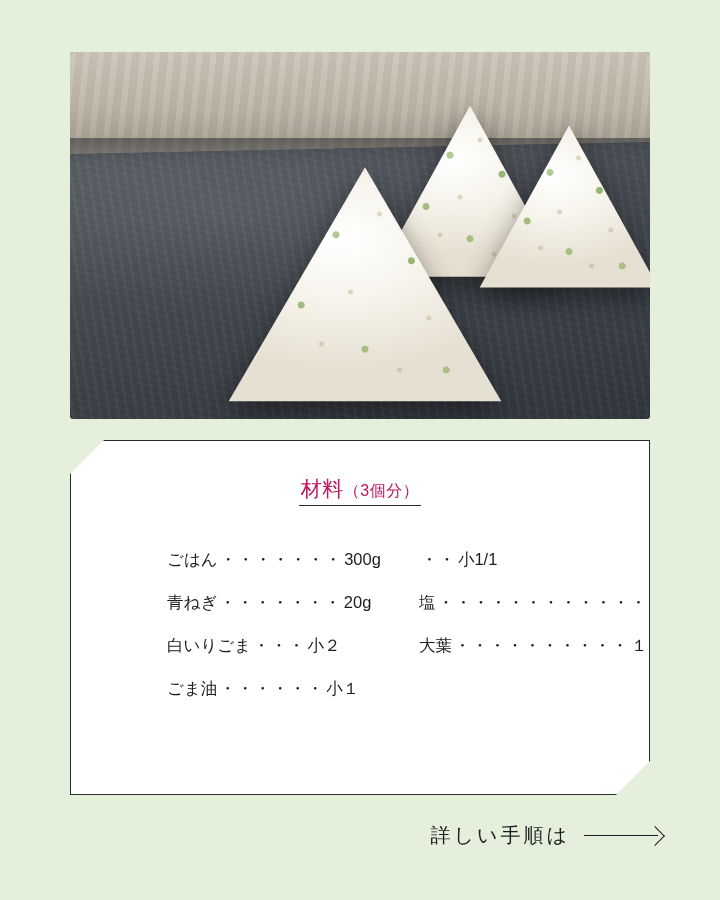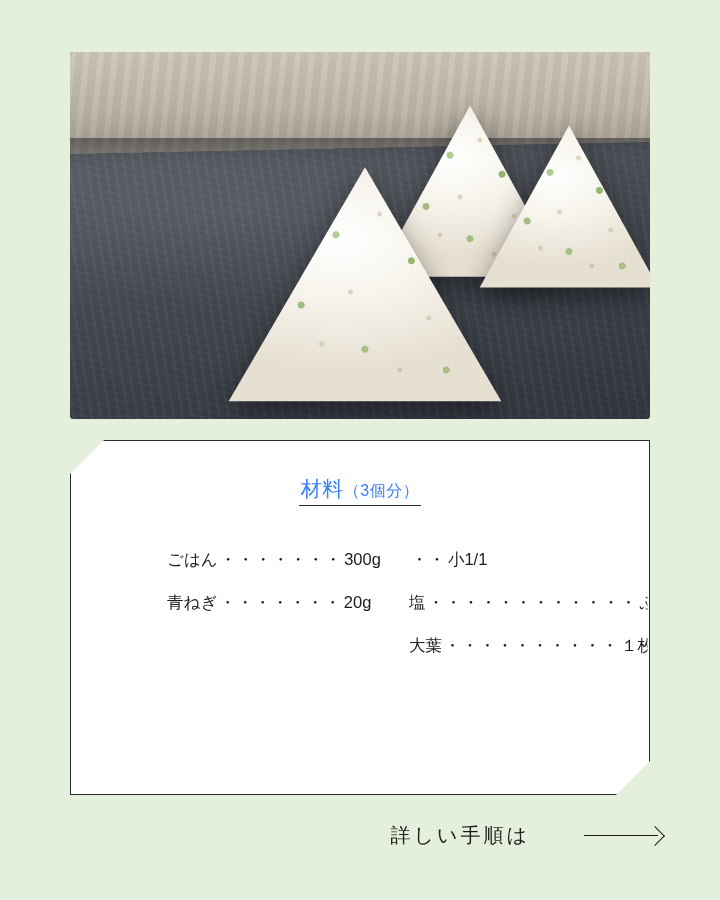--- a/index.html
+++ b/index.html
@@ -124,38 +124,38 @@
     inset: 0;
     background: #fff;
     clip-path: polygon(35px 1.5px, calc(100% - 1.5px) 1.5px, calc(100% - 1.5px) calc(100% - 35px), calc(100% - 35px) calc(100% - 1.5px), 1.5px calc(100% - 1.5px), 1.5px 35px);
   }
   .card-title {
     position: absolute;
     top: 34px;
     left: 0; right: 0;
     text-align: center;
     font-size: 21px;
-    color: #3b82f6;
+    color: #be185d;
     letter-spacing: .5px;
   }
   .card-title .under {
     border-bottom: 1.5px solid #2b2b2b;
     padding: 0 2px 5px 2px;
   }
   .card-title .small {
     font-size: 16px;
   }
 
   .cols {
     position: absolute;
     top: 108px;
     left: 38px;
     right: 38px;
     display: flex;
-    gap: 0;
+    gap: 10px;
   }
   .col {
     flex: 1 1 0;
     padding-left: 58px;
     box-sizing: border-box;
   }
   .col.right { padding-left: 28px; }
   .ing-row {
     display: flex;
     align-items: baseline;
@@ -174,21 +174,20 @@
 
   
   .footer {
     position: absolute;
     left: 0; right: 0;
     top: 822px;
     display: flex;
     justify-content: flex-end;
     align-items: center;
     padding-right: 58px;
-    gap: 40px;
   }
   .footer-text {
     font-size: 20px;
     color: #1c1c1c;
     letter-spacing: 3px;
     margin-right: 14px;
   }
   .arrow {
     position: relative;
     width: 78px;
@@ -249,20 +248,30 @@
         <div class="col left">
           <div class="ing-row">
             <span class="ing-name">ごはん</span>
             <span class="ing-dots">・・・・・・・</span>
             <span class="ing-amt">300g</span>
           </div>
           <div class="ing-row">
             <span class="ing-name">青ねぎ</span>
             <span class="ing-dots">・・・・・・・</span>
             <span class="ing-amt">20g</span>
+          </div>
+          <div class="ing-row">
+            <span class="ing-name">白いりごま</span>
+            <span class="ing-dots">・・・</span>
+            <span class="ing-amt">小２</span>
+          </div>
+          <div class="ing-row">
+            <span class="ing-name">ごま油</span>
+            <span class="ing-dots">・・・・・・</span>
+            <span class="ing-amt">小１</span>
           </div>
         </div>
 
         <div class="col right">
           <div class="ing-row">
             <span class="ing-dots">・・</span>
             <span class="ing-amt">小1/1</span>
           </div>
           <div class="ing-row">
             <span class="ing-name">塩</span>

